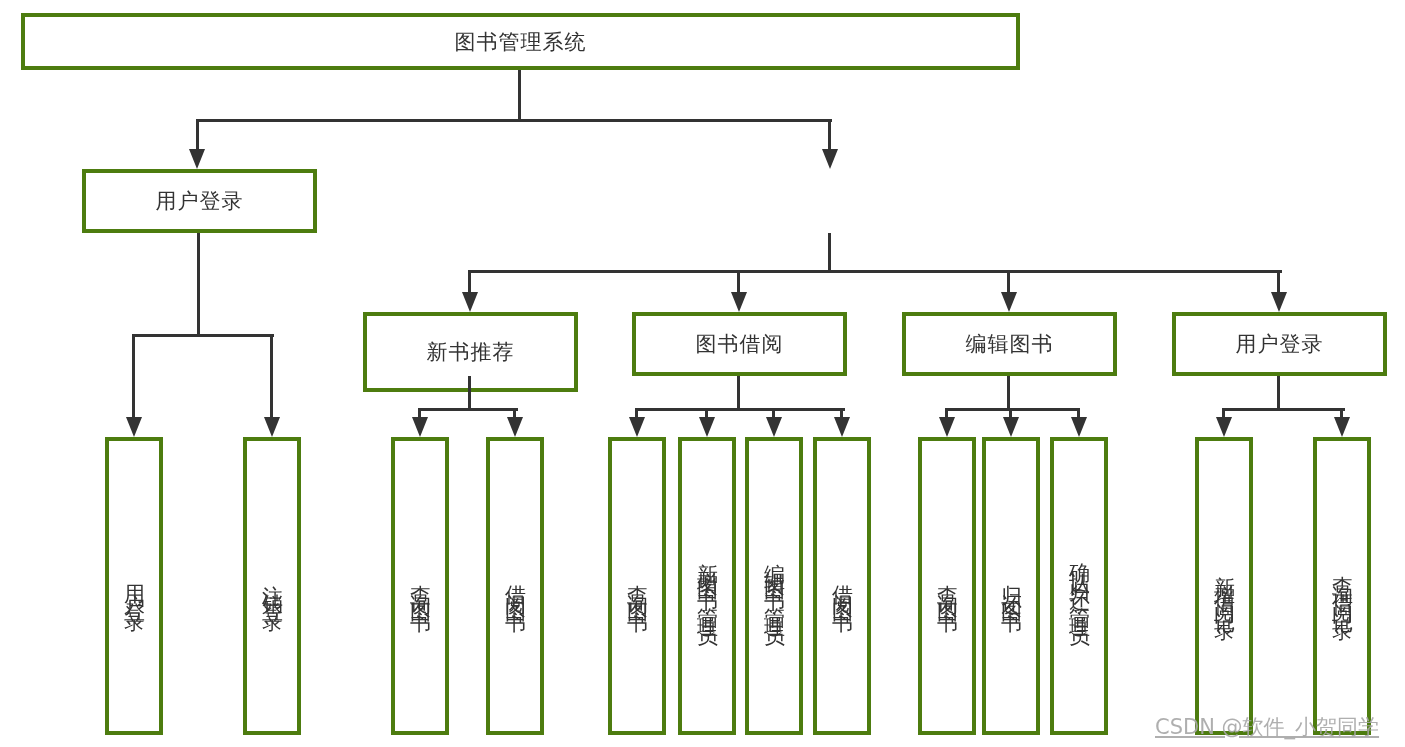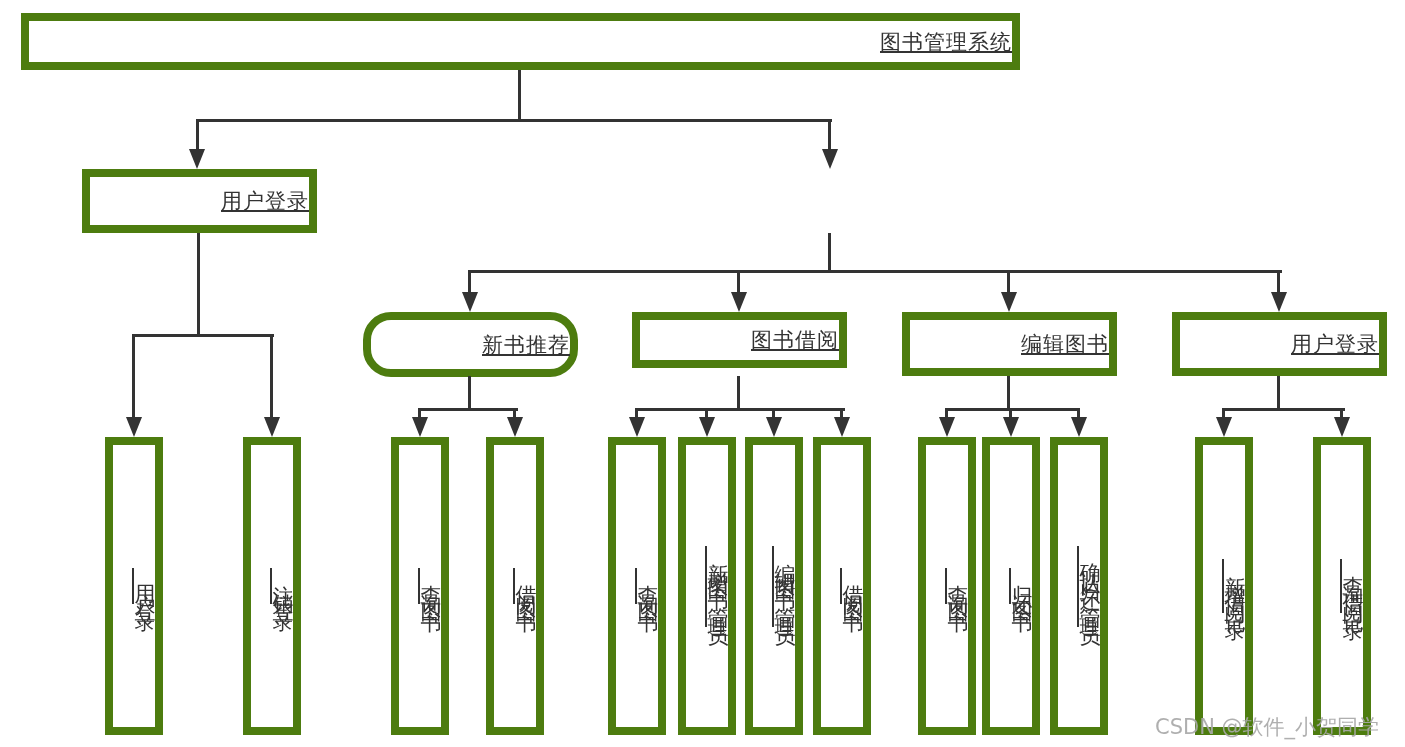--- a/index.html
+++ b/index.html
@@ -8,47 +8,46 @@
     width: 1405px;
     height: 747px;
     background: #ffffff;
     font-family: "DejaVu Sans", "Liberation Sans", sans-serif;
     color: #333333;
     overflow: hidden;
   }
   .box {
     position: absolute;
     box-sizing: border-box;
-    border: 8px solid #4d7c0f;
+    border: 4px solid #4d7c0f;
     background: #ffffff;
     display: flex;
     align-items: center;
-    justify-content: flex-end;
-    text-decoration: underline;
+    justify-content: center;
   }
   .box.h span {
     font-size: 21px;
     letter-spacing: 1px;
     color: #333333;
     white-space: nowrap;
   }
   .box.v span {
     writing-mode: vertical-rl;
     text-orientation: mixed;
     font-size: 21px;
     letter-spacing: 9px;
     color: #333333;
     line-height: 1;
   }
   
   #b-root  { left: 21px;   top: 13px;  width: 999px; height: 57px; }
   #b-login { left: 82px;   top: 169px; width: 235px; height: 64px; }
   #b-mgmt  { left: 712px;  top: 169px; width: 235px; height: 64px; }
-  #b-rec   { left: 363px;  top: 312px; width: 215px; height: 65px; border-radius: 28px; }
-  #b-bor   { left: 632px;  top: 312px; width: 215px; height: 56px; }
+  #b-rec   { left: 363px;  top: 312px; width: 215px; height: 80px; }
+  #b-bor   { left: 632px;  top: 312px; width: 215px; height: 64px; }
   #b-cur   { left: 902px;  top: 312px; width: 215px; height: 64px; }
   #b-recd  { left: 1172px; top: 312px; width: 215px; height: 64px; }
   
   .leaf { top: 437px; width: 58px; height: 298px; }
   #v1  { left: 105px; }
   #v2  { left: 243px; }
   #v3  { left: 391px; }
   #v4  { left: 486px; }
   #v5  { left: 608px; }
   #v6  { left: 678px; }
@@ -70,20 +69,21 @@
     border-top: 20px solid #333333;
   }
   .watermark {
     position: absolute;
     left: 1155px;
     top: 713px;
     font-size: 21px;
     color: rgba(168,168,168,0.92);
     white-space: nowrap;
     z-index: 5;
+    text-decoration: underline;
   }
 </style>
 </head>
 <body>
 
 <div class="canvas">
 
   <div class="box h" id="b-root">
     <span>图书管理系统</span>
   </div>

